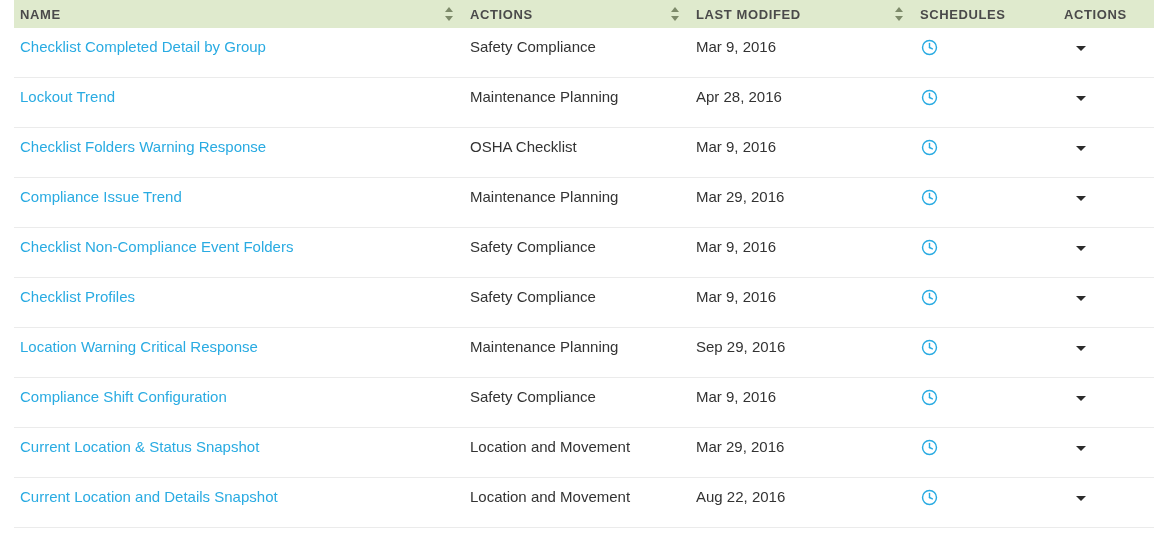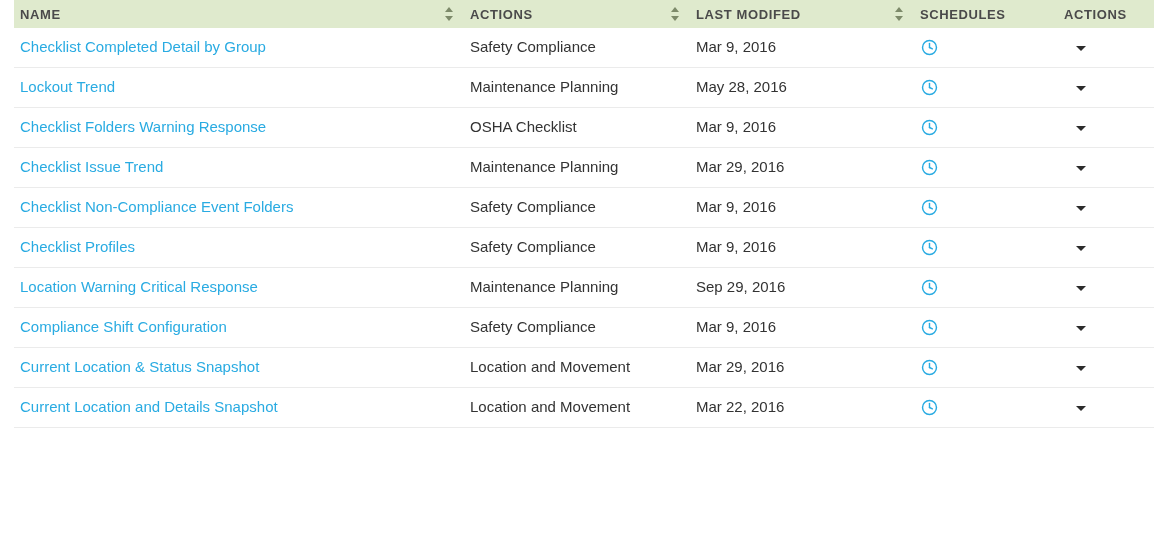--- a/index.html
+++ b/index.html
@@ -78,21 +78,21 @@
   }
   .sort-arrows .down {
     bottom: 0;
     border-top: 5px solid #7d8a6a;
   }
 
   table.reports tbody td {
     border-bottom: 1px solid #ebebeb;
     height: 37px;
     font-size: 15px;
-    padding: 0 0 2px 6px;
+    padding: 0 0 12px 6px;
     vertical-align: middle;
     color: #333333;
   }
   td.cell-name a {
     color: #29abe2;
     text-decoration: none;
     font-size: 15px;
   }
   td.cell-folder { color: #1a1a1a; font-size: 15px; }
   td.cell-modified { color: #1a1a1a; font-size: 15px; }
@@ -184,21 +184,21 @@
         </td>
         <td class="cell-actions">
           <span class="caret-btn"></span>
         </td>
       </tr>
       <tr>
         <td class="cell-name">
           <a href="#">Lockout Trend</a>
         </td>
         <td class="cell-folder">Maintenance Planning</td>
-        <td class="cell-modified">May 28, 2016</td>
+        <td class="cell-modified">Apr 28, 2016</td>
         <td class="cell-schedules">
           <span class="clock-icon">
             <svg width="17" height="17" viewBox="0 0 20 20" aria-hidden="true">
               <circle cx="10" cy="10" r="8.2" fill="none" stroke="#29abe2" stroke-width="1.7"></circle>
               <line x1="10" y1="10" x2="10" y2="5.4" stroke="#29abe2" stroke-width="1.7" stroke-linecap="round"></line>
               <line x1="10" y1="10" x2="13.4" y2="11.6" stroke="#29abe2" stroke-width="1.7" stroke-linecap="round"></line>
             </svg>
           </span>
         </td>
         <td class="cell-actions">
@@ -219,21 +219,21 @@
               <line x1="10" y1="10" x2="13.4" y2="11.6" stroke="#29abe2" stroke-width="1.7" stroke-linecap="round"></line>
             </svg>
           </span>
         </td>
         <td class="cell-actions">
           <span class="caret-btn"></span>
         </td>
       </tr>
       <tr>
         <td class="cell-name">
-          <a href="#">Checklist Issue Trend</a>
+          <a href="#">Compliance Issue Trend</a>
         </td>
         <td class="cell-folder">Maintenance Planning</td>
         <td class="cell-modified">Mar 29, 2016</td>
         <td class="cell-schedules">
           <span class="clock-icon">
             <svg width="17" height="17" viewBox="0 0 20 20" aria-hidden="true">
               <circle cx="10" cy="10" r="8.2" fill="none" stroke="#29abe2" stroke-width="1.7"></circle>
               <line x1="10" y1="10" x2="10" y2="5.4" stroke="#29abe2" stroke-width="1.7" stroke-linecap="round"></line>
               <line x1="10" y1="10" x2="13.4" y2="11.6" stroke="#29abe2" stroke-width="1.7" stroke-linecap="round"></line>
             </svg>
@@ -336,21 +336,21 @@
         </td>
         <td class="cell-actions">
           <span class="caret-btn"></span>
         </td>
       </tr>
       <tr>
         <td class="cell-name">
           <a href="#">Current Location and Details Snapshot</a>
         </td>
         <td class="cell-folder">Location and Movement</td>
-        <td class="cell-modified">Mar 22, 2016</td>
+        <td class="cell-modified">Aug 22, 2016</td>
         <td class="cell-schedules">
           <span class="clock-icon">
             <svg width="17" height="17" viewBox="0 0 20 20" aria-hidden="true">
               <circle cx="10" cy="10" r="8.2" fill="none" stroke="#29abe2" stroke-width="1.7"></circle>
               <line x1="10" y1="10" x2="10" y2="5.4" stroke="#29abe2" stroke-width="1.7" stroke-linecap="round"></line>
               <line x1="10" y1="10" x2="13.4" y2="11.6" stroke="#29abe2" stroke-width="1.7" stroke-linecap="round"></line>
             </svg>
           </span>
         </td>
         <td class="cell-actions">

